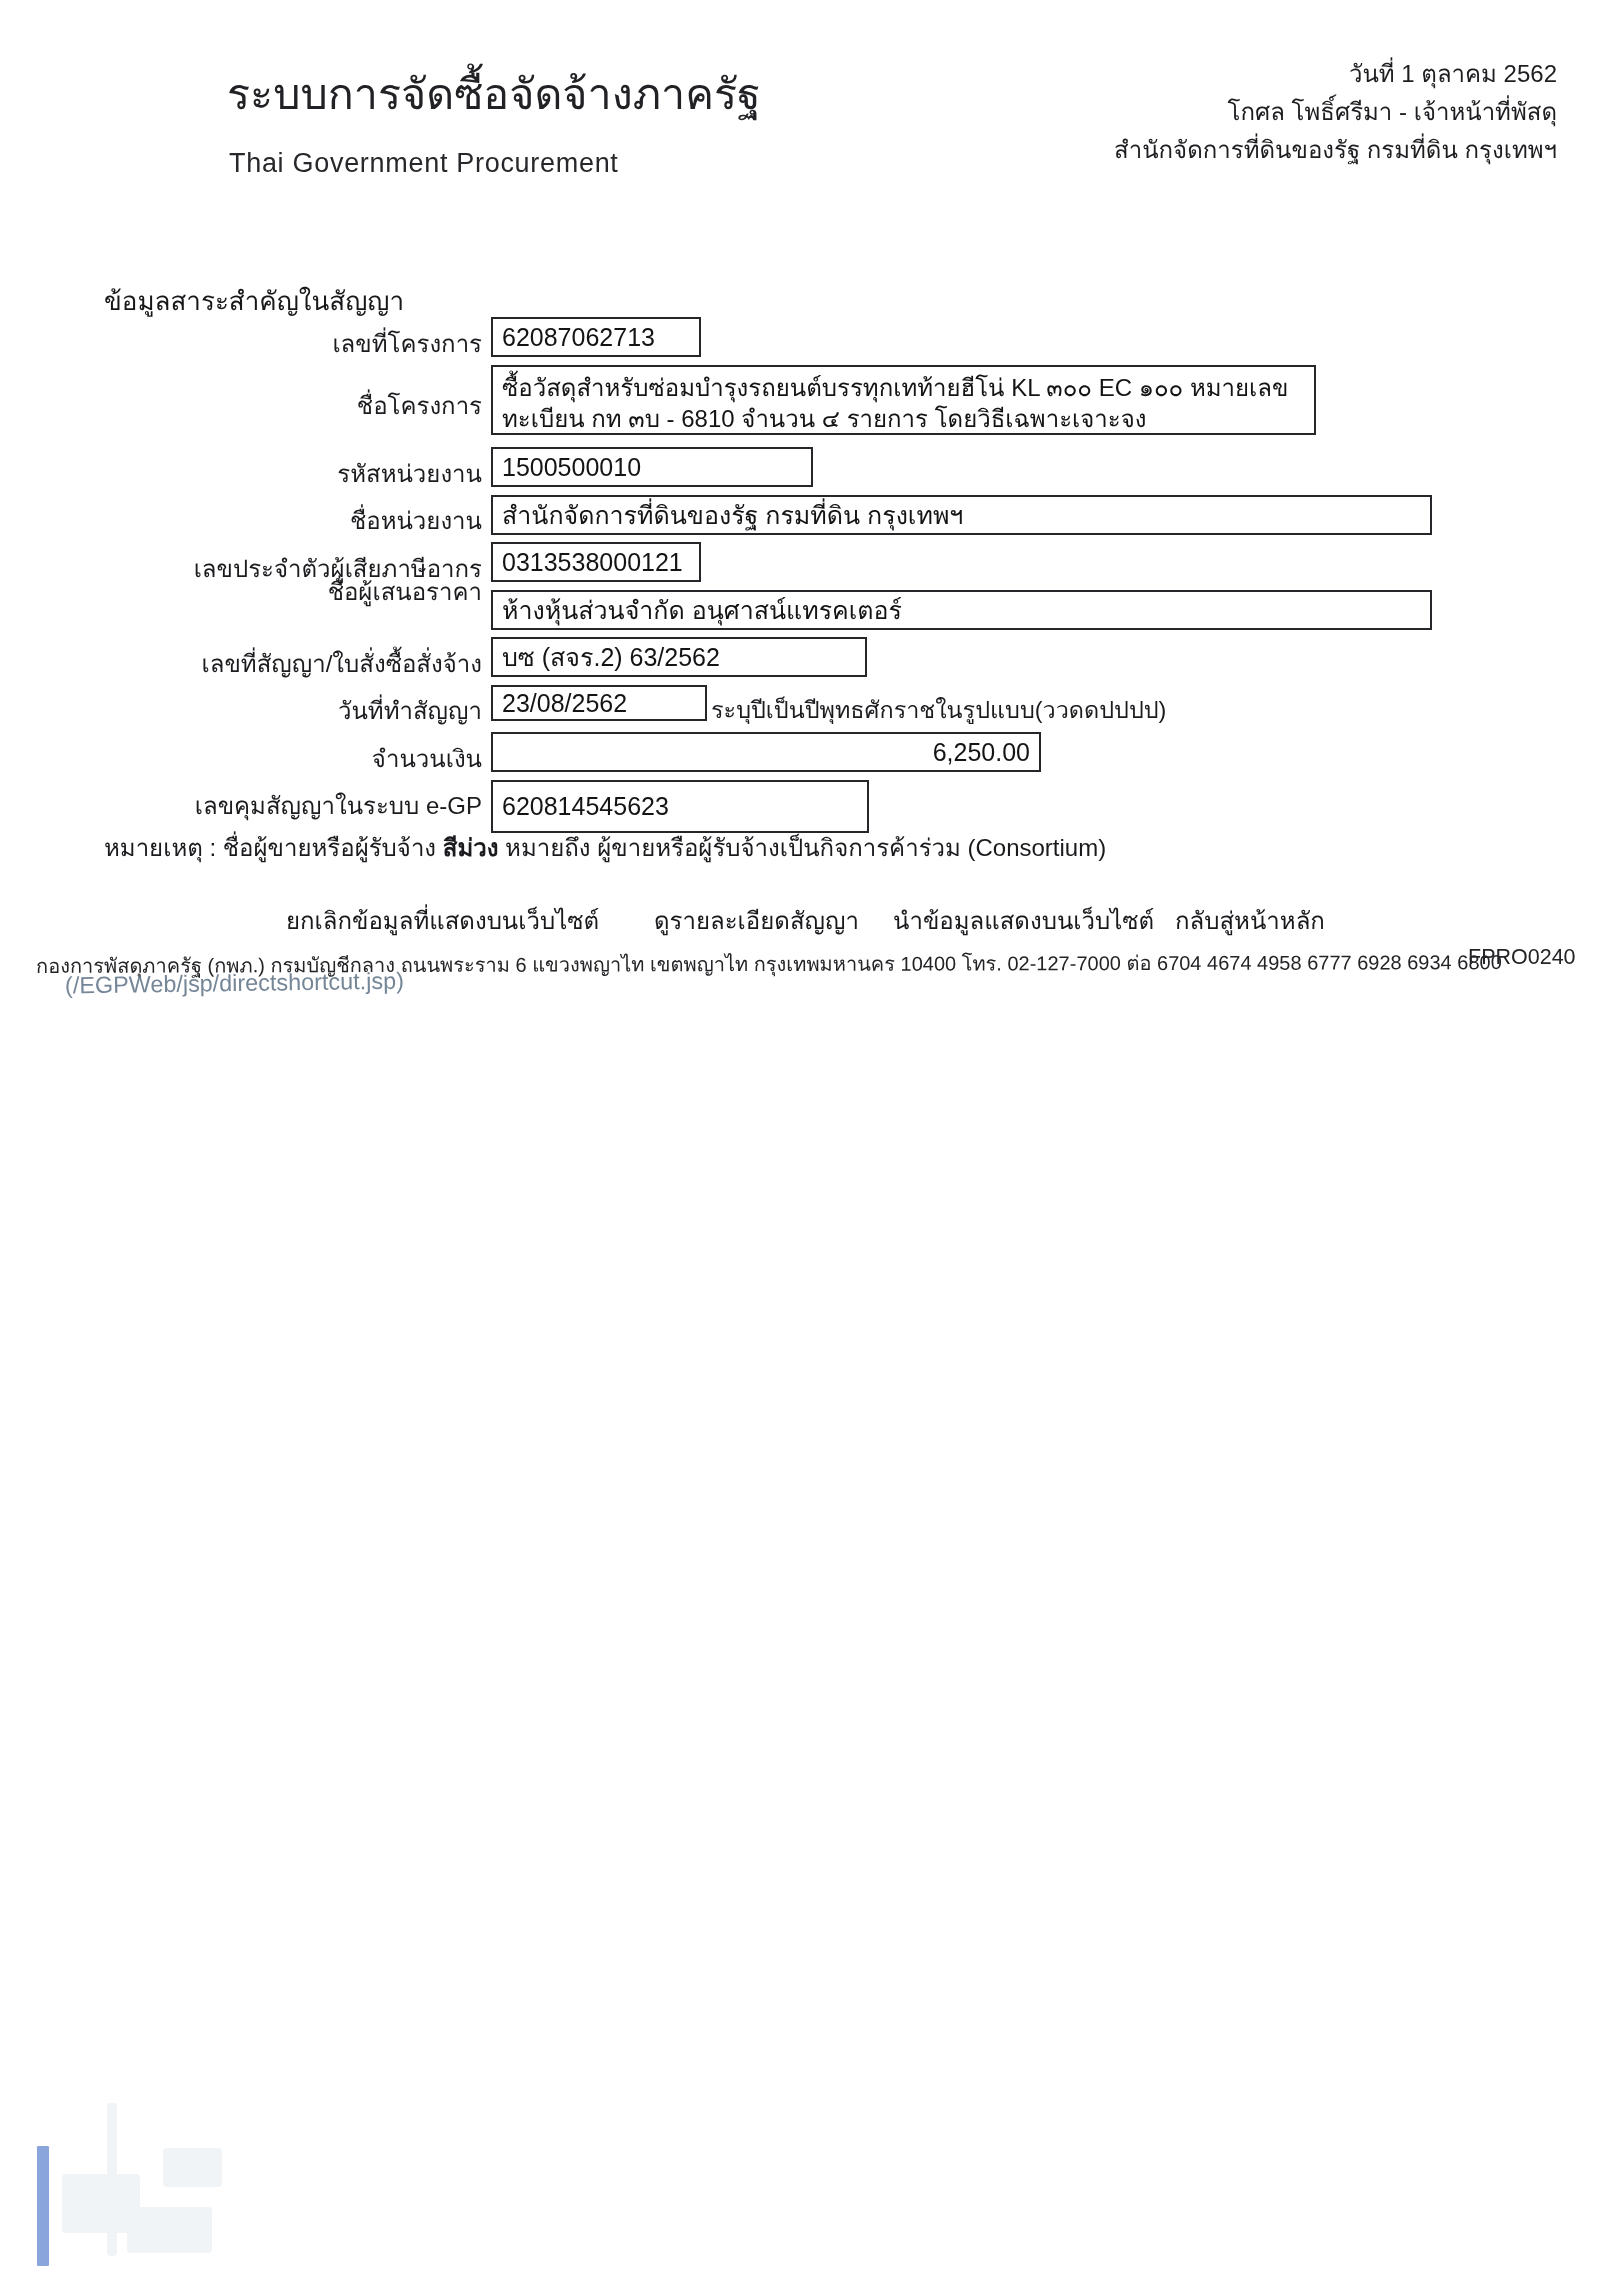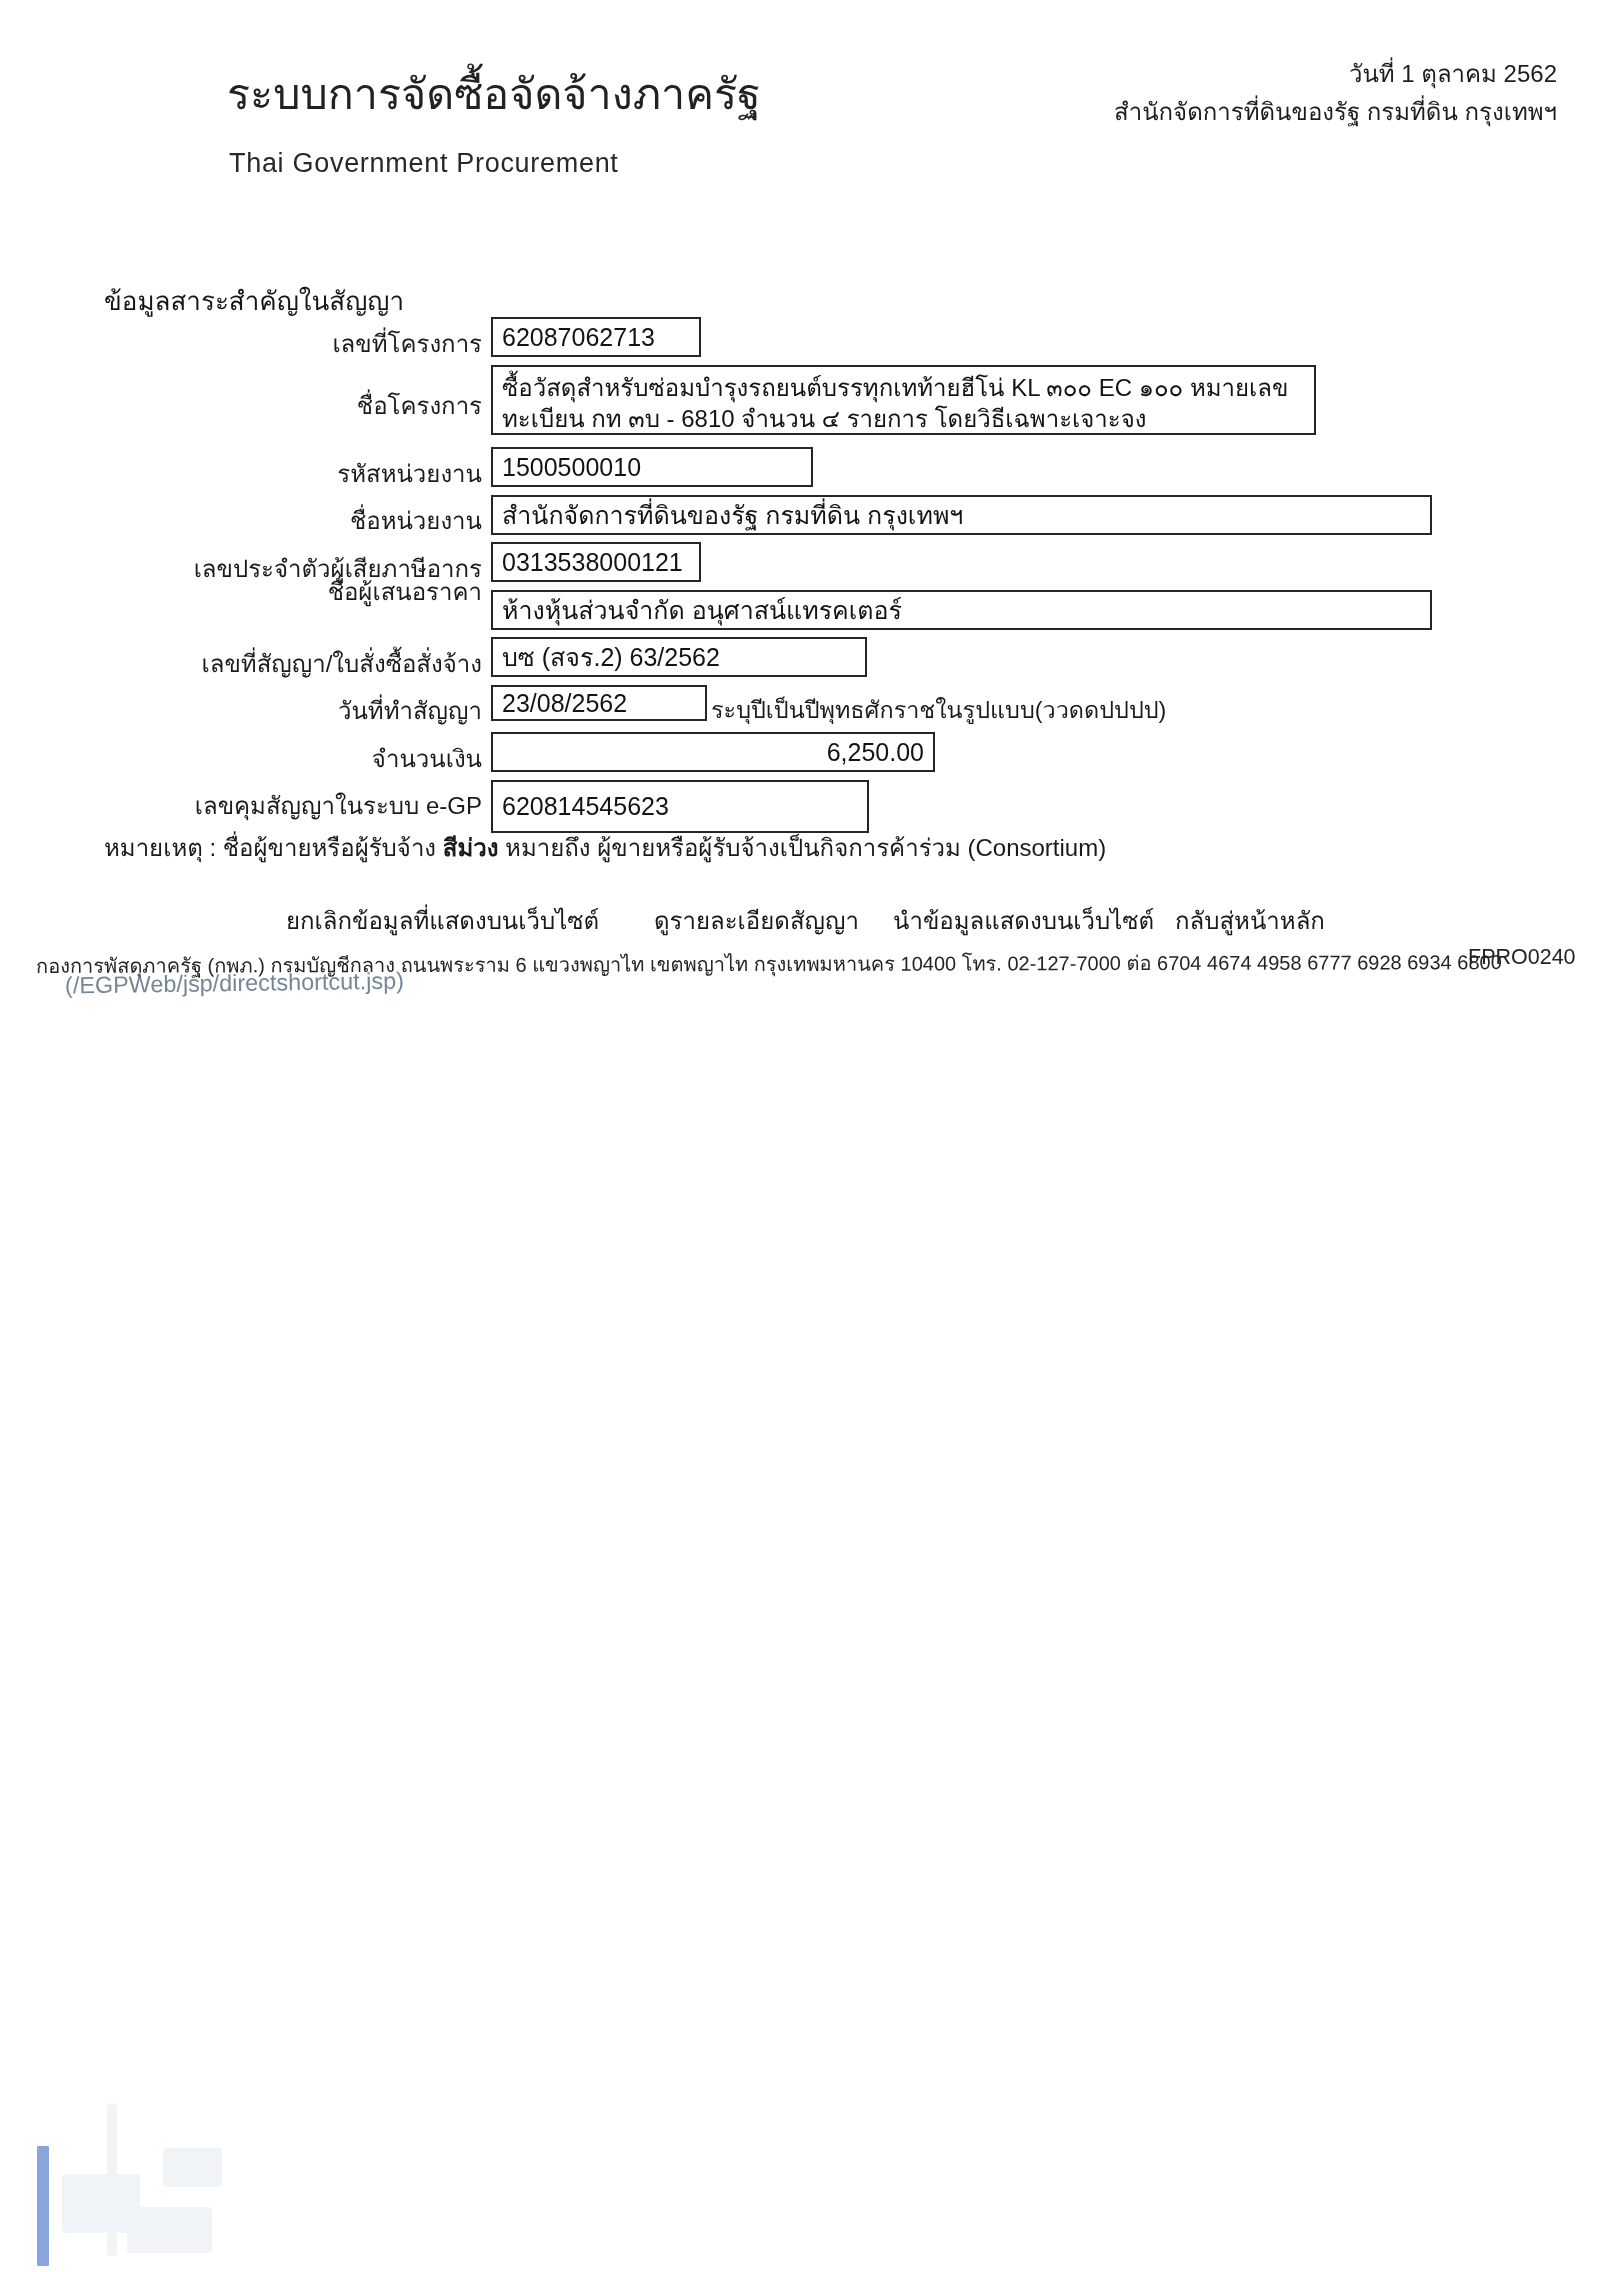--- a/index.html
+++ b/index.html
@@ -55,20 +55,21 @@
   .ghost-bar-blue { position: absolute; left: 37px; top: 2146px; width: 11.7px; height: 120px; background: #7d9ad8; opacity: 0.9; border-radius: 1.3px; }
 </style>
 </head>
 <body>
 
 <div class="abs title-th">ระบบการจัดซื้อจัดจ้างภาครัฐ</div>
 <div class="abs title-en">Thai Government Procurement</div>
 
 <div class="abs hdr-right">
   <div>วันที่ 1 ตุลาคม 2562</div>
+  <div>โกศล โพธิ์ศรีมา - เจ้าหน้าที่พัสดุ</div>
   <div>สำนักจัดการที่ดินของรัฐ กรมที่ดิน กรุงเทพฯ</div>
 </div>
 
 <div class="abs section-title">ข้อมูลสาระสำคัญในสัญญา</div>
 
 <div class="flabel" style="top:324px">เลขที่โครงการ</div>
 <div class="fbox" style="top:317px; width:210px; height:40px">
   <span>62087062713</span>
 </div>
 
@@ -102,21 +103,21 @@
   <span>บซ (สจร.2) 63/2562</span>
 </div>
 
 <div class="flabel" style="top:691px">วันที่ทำสัญญา</div>
 <div class="fbox" style="top:685px; width:216px; height:32px">
   <span>23/08/2562</span>
 </div>
 <div class="fnote" style="left:711px; top:691px">ระบุปีเป็นปีพุทธศักราชในรูปแบบ(ววดดปปปป)</div>
 
 <div class="flabel" style="top:739px">จำนวนเงิน</div>
-<div class="fbox amount" style="top:732px; width:444px; height:40px">
+<div class="fbox amount" style="top:732px; width:550px; height:40px">
   <span>6,250.00</span>
 </div>
 
 <div class="flabel" style="top:786px">เลขคุมสัญญาในระบบ e-GP</div>
 <div class="fbox" style="top:780px; width:378px; height:53px">
   <span>620814545623</span>
 </div>
 
 <div class="abs note-line">
   <span>หมายเหตุ : ชื่อผู้ขายหรือผู้รับจ้าง </span><b>สีม่วง</b><span> หมายถึง ผู้ขายหรือผู้รับจ้างเป็นกิจการค้าร่วม (Consortium)</span>

